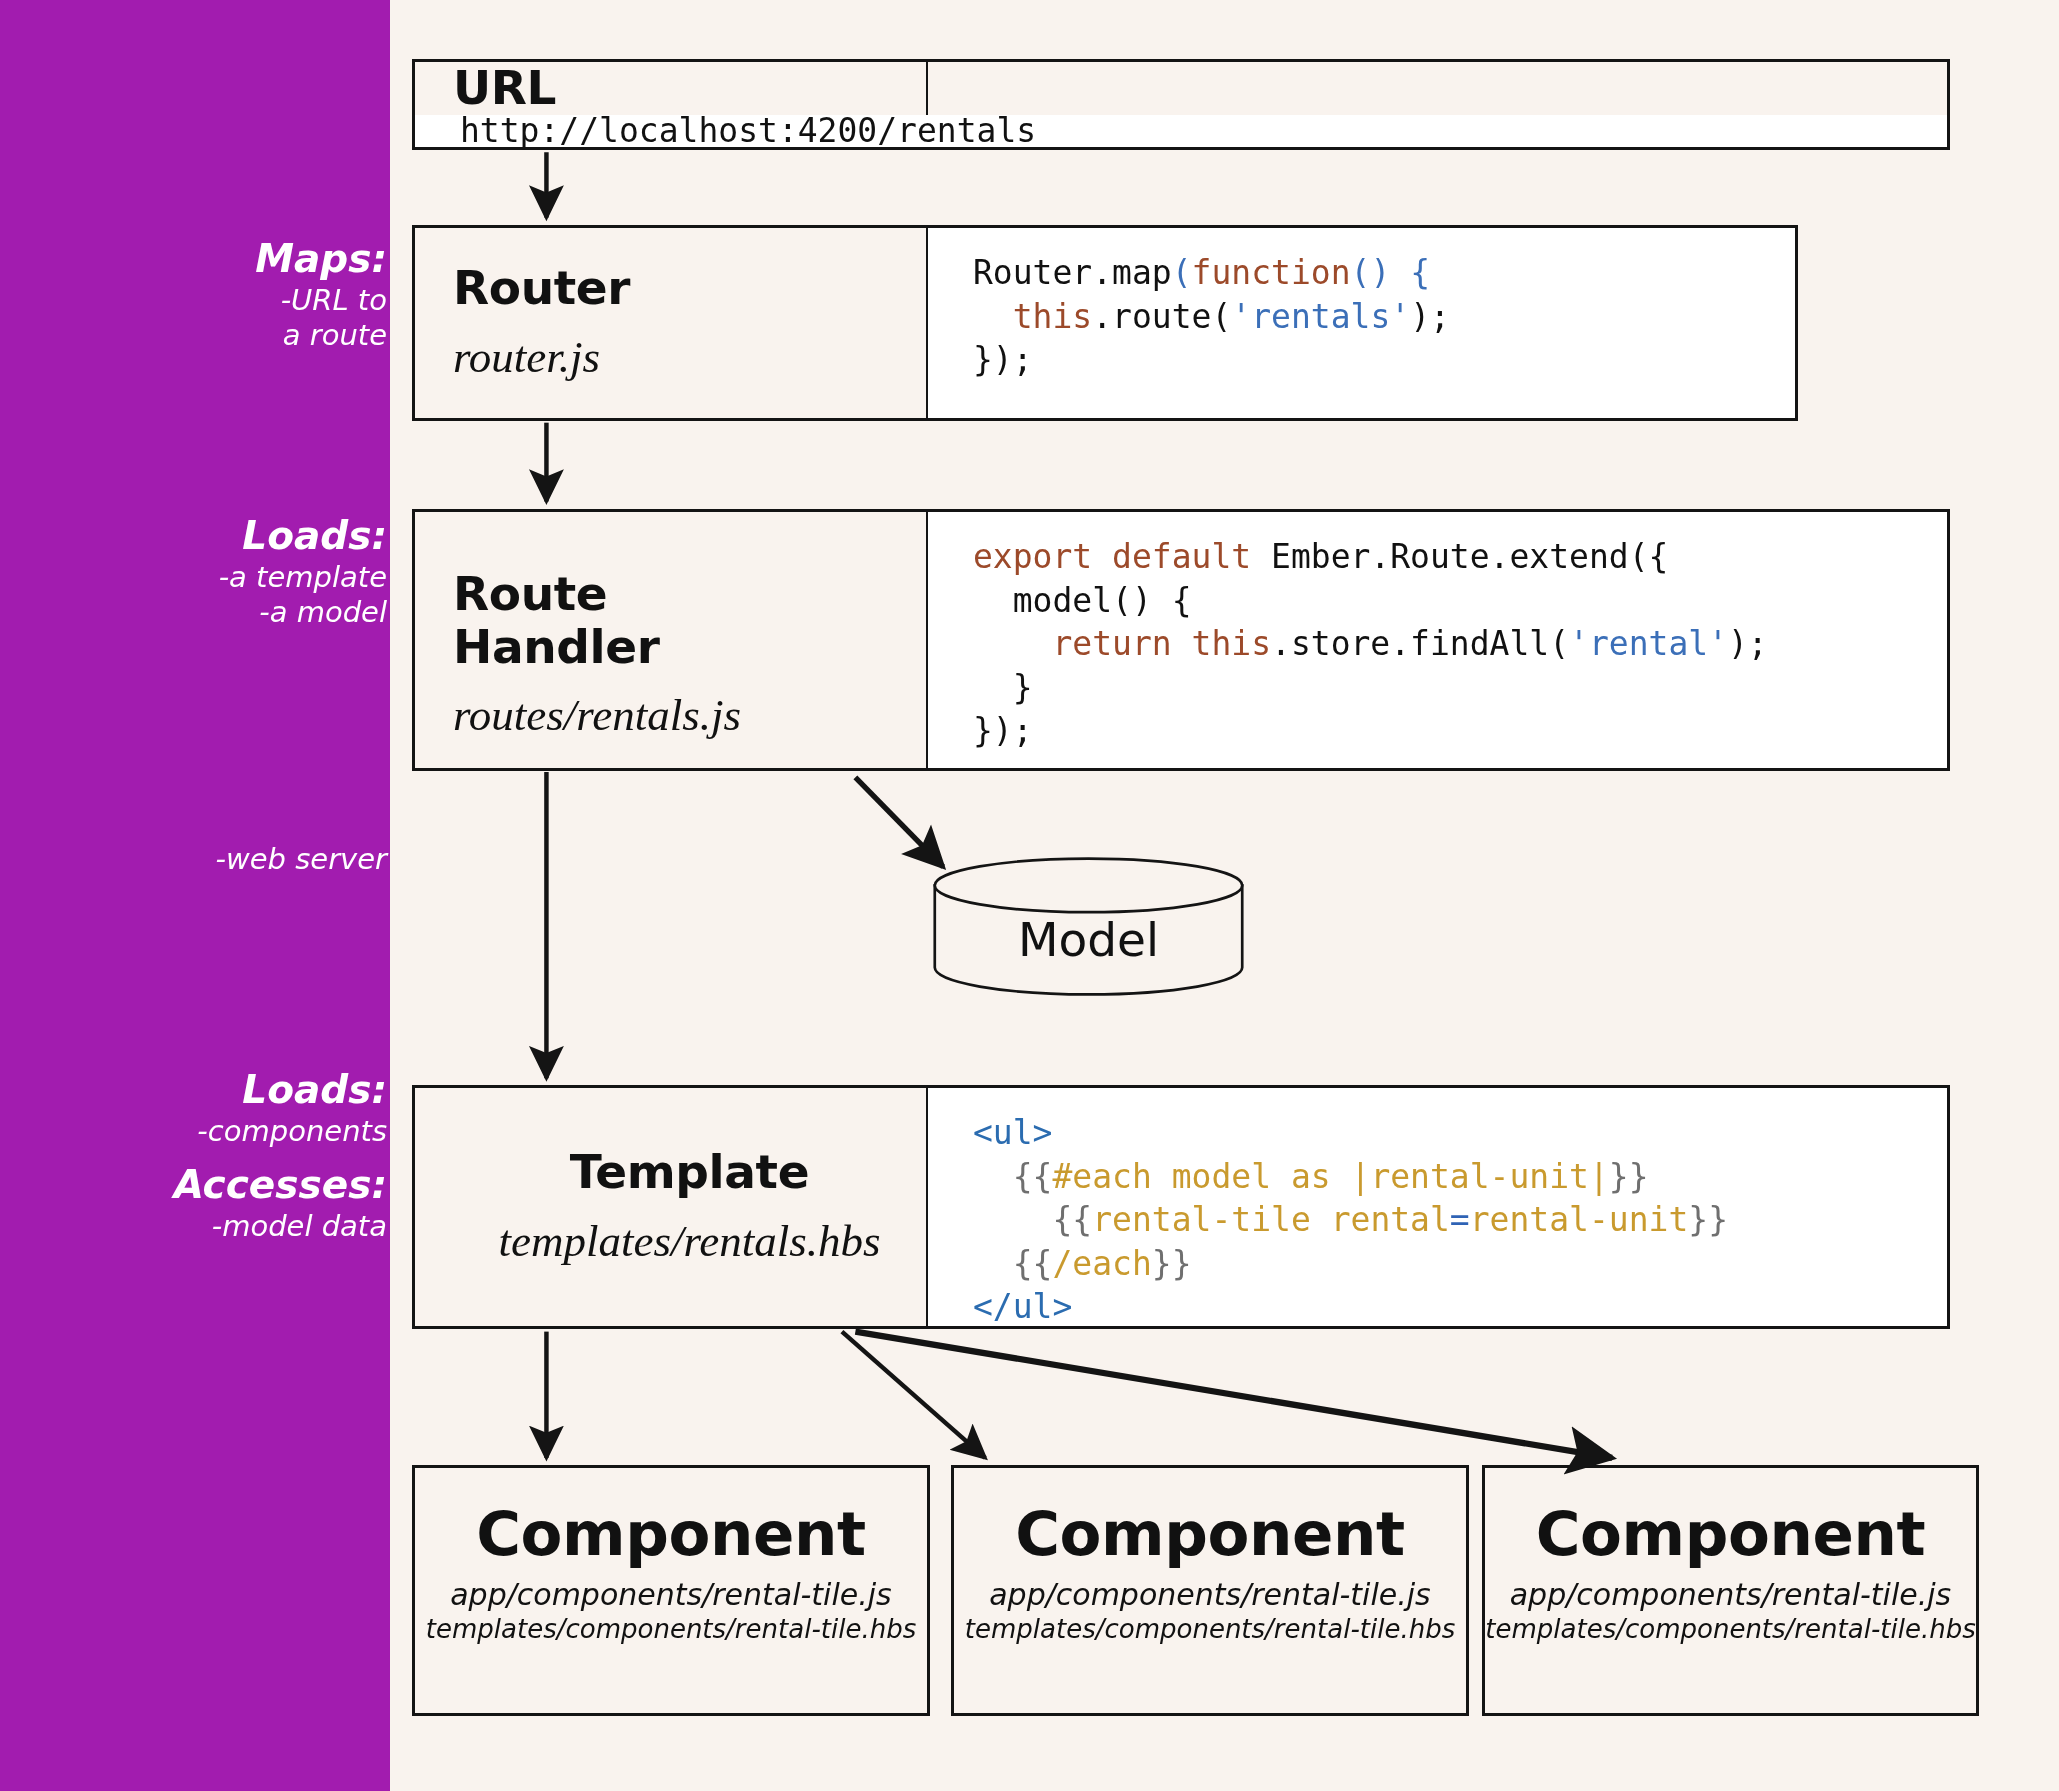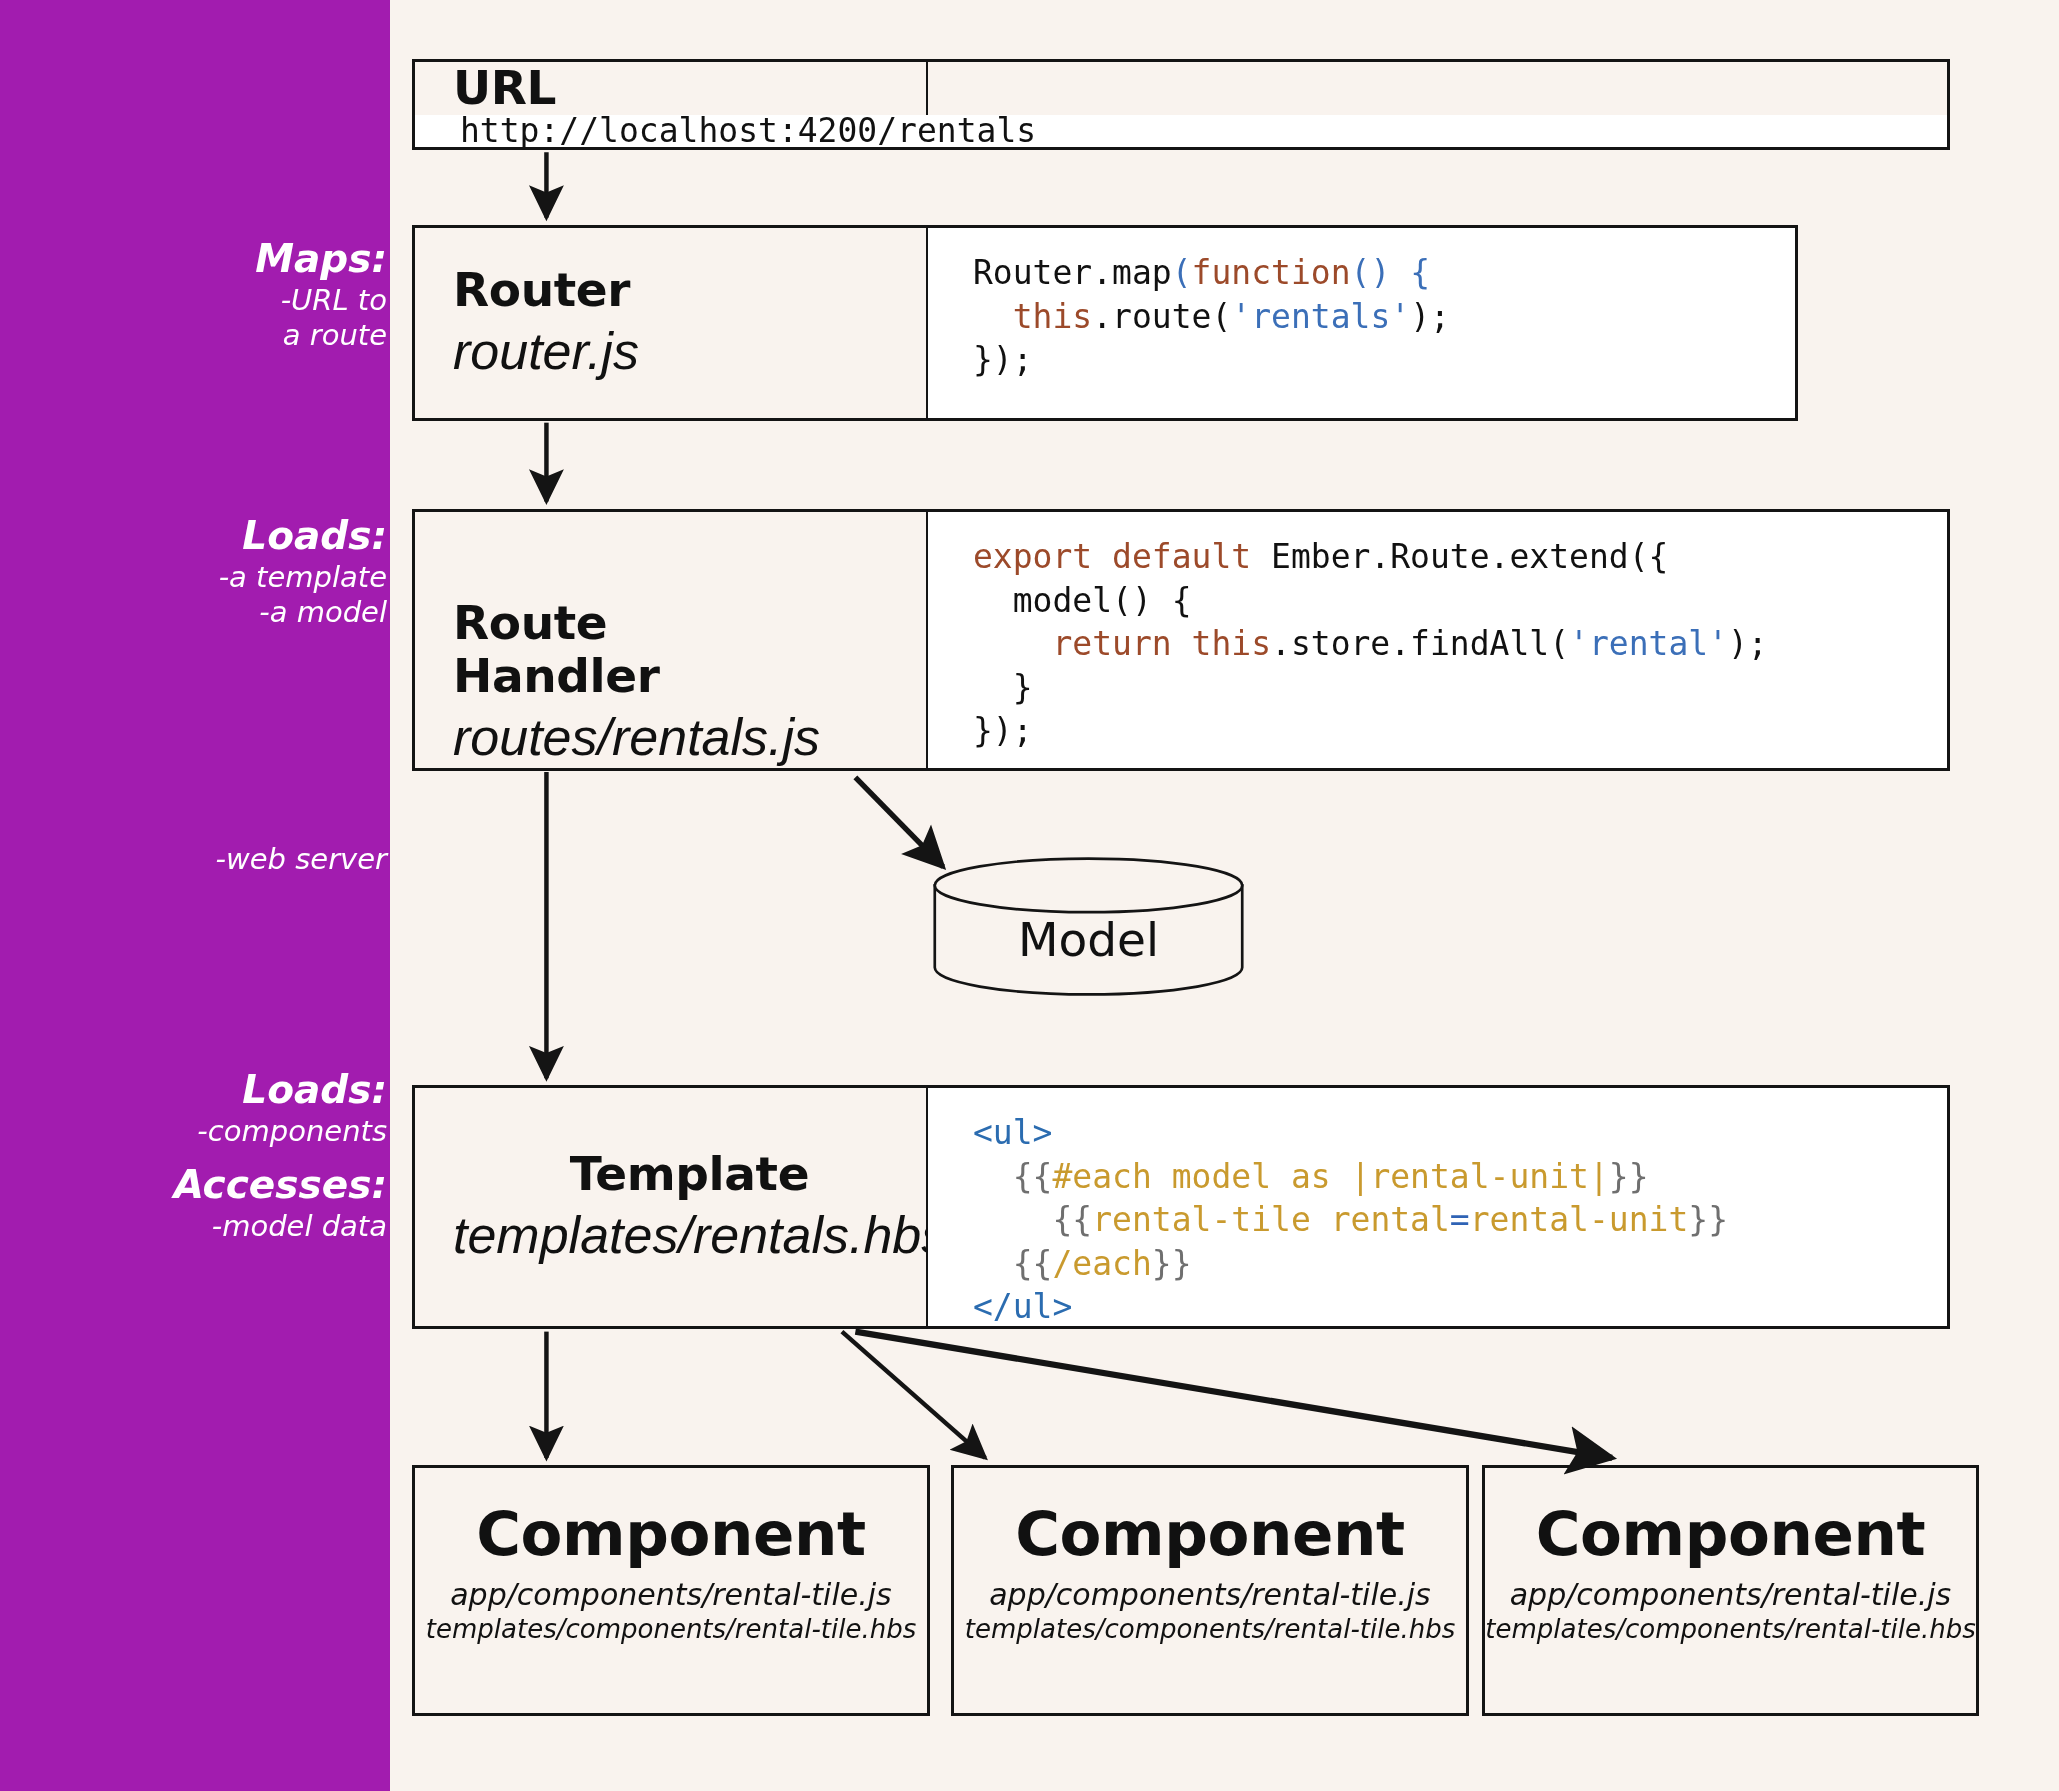--- a/index.html
+++ b/index.html
@@ -67,36 +67,36 @@
   .dbox-label {
     box-sizing: border-box;
     background: #f9f3ee;
     border-right: 2.7px solid #141414;
     padding: 0 0 0 38px;
     display: flex;
     flex-direction: column;
     justify-content: center;
     flex: 0 0 auto;
   }
-  .dbox-label.nocenter { justify-content: flex-end; padding-top: 30px; }
+  .dbox-label.nocenter { justify-content: center; padding-top: 30px; }
   .dbox-title {
     font-family: "DejaVu Sans", sans-serif;
     font-weight: bold;
     font-size: 47px;
     color: #111;
     line-height: 1.12;
     letter-spacing: -0.4px;
   }
   .dbox-sub {
-    font-family: Liberation Sans, sans-serif;
-    font-style: italic;
-    font-size: 52px;
+    font-family: Liberation Serif, serif;
+    font-style: italic;
+    font-size: 45px;
     color: #111;
     line-height: 1.15;
-    margin-top: 6px;
+    margin-top: 17px;
     white-space: nowrap;
   }
   .dbox-code {
     flex: 1 1 auto;
     background: #ffffff;
     box-sizing: border-box;
     padding: 23px 0 0 45px;
     font-family: "DejaVu Sans Mono", monospace;
     font-size: 33px;
     line-height: 1.32;

